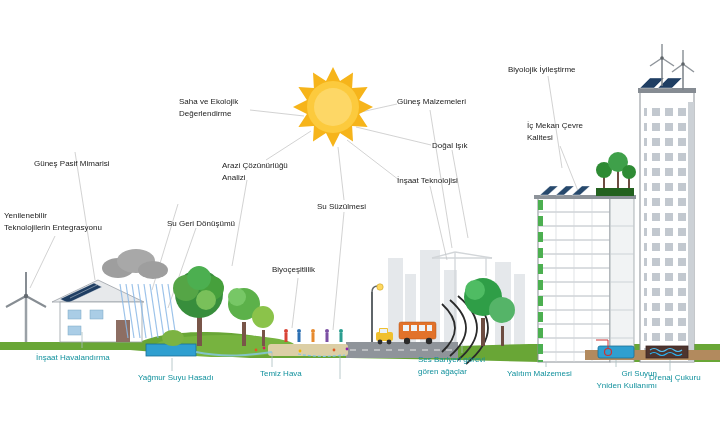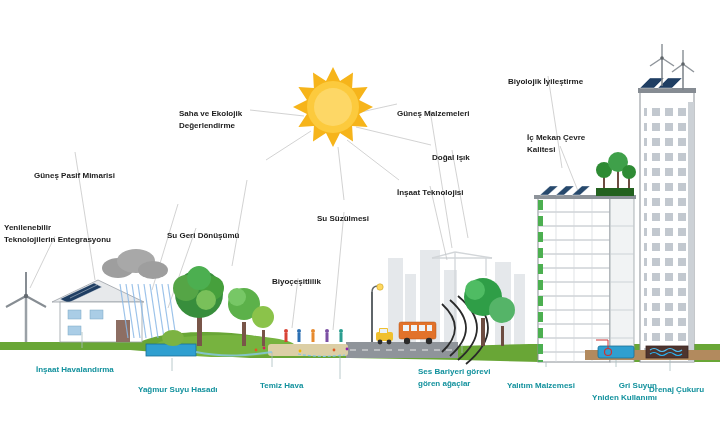--- a/index.html
+++ b/index.html
@@ -1,20 +1,20 @@
 <!DOCTYPE html>
 <html><head>
 <meta charset="utf-8">
 <style>
   html,body{margin:0;padding:0;background:#ffffff;}
   #stage{position:relative;width:720px;height:427px;background:#ffffff;overflow:hidden;
          font-family:"Liberation Sans",sans-serif;}
   #scene{position:absolute;left:0;top:0;}
-  .lbl{position:absolute;font-size:8px;font-weight:bold;color:#1b1b1b;
-       line-height:1.55;white-space:pre-line;letter-spacing:0;margin-top:12px;}
+  .lbl{position:absolute;font-size:8px;font-weight:normal;color:#1b1b1b;
+       line-height:1.55;white-space:pre-line;letter-spacing:0;}
   .lbl.teal{color:#12919d;}
   .lbl.center{text-align:right;}
 </style>
 </head>
 <body>
 
 <div id="stage">
 
 <svg id="scene" width="720" height="427" viewBox="0 0 720 427">
   <defs>
@@ -264,20 +264,22 @@
 
 <div class="lbl" style="left:34px;top:158px">Güneş Pasif Mimarisi</div>
 <div class="lbl" style="left:179px;top:96px">Saha ve Ekolojik
 Değerlendirme</div>
 <div class="lbl" style="left:397px;top:96px">Güneş Malzemeleri</div>
 <div class="lbl" style="left:508px;top:64px">Biyolojik İyileştirme</div>
 <div class="lbl" style="left:527px;top:120px">İç Mekan Çevre
 Kalitesi</div>
 <div class="lbl" style="left:432px;top:140px">Doğal Işık</div>
 <div class="lbl" style="left:397px;top:175px">İnşaat Teknolojisi</div>
+<div class="lbl" style="left:222px;top:160px">Arazi Çözünürlüğü
+Analizi</div>
 <div class="lbl" style="left:167px;top:218px">Su Geri Dönüşümü</div>
 <div class="lbl" style="left:317px;top:201px">Su Süzülmesi</div>
 <div class="lbl" style="left:4px;top:210px">Yenilenebilir
 Teknolojilerin Entegrasyonu</div>
 <div class="lbl" style="left:272px;top:264px">Biyoçeşitlilik</div>
 
 <div class="lbl teal" style="left:36px;top:352px">İnşaat Havalandırma</div>
 <div class="lbl teal" style="left:138px;top:372px">Yağmur Suyu Hasadı</div>
 <div class="lbl teal" style="left:260px;top:368px">Temiz Hava</div>
 <div class="lbl teal" style="left:418px;top:354px">Ses Bariyeri görevi

